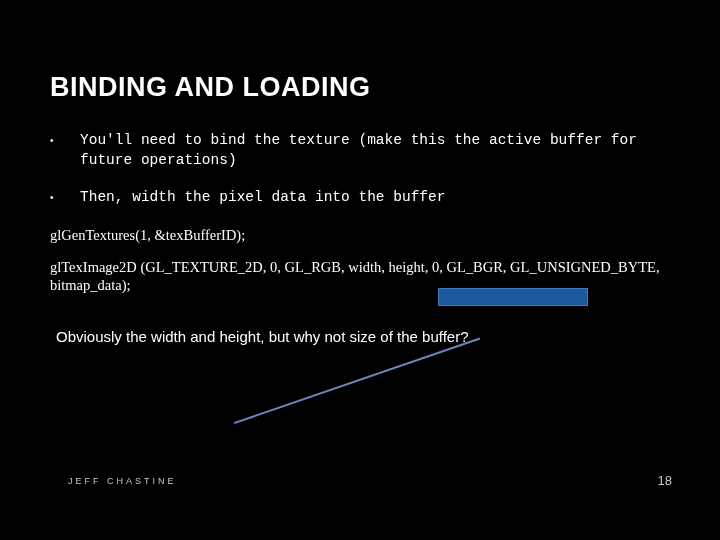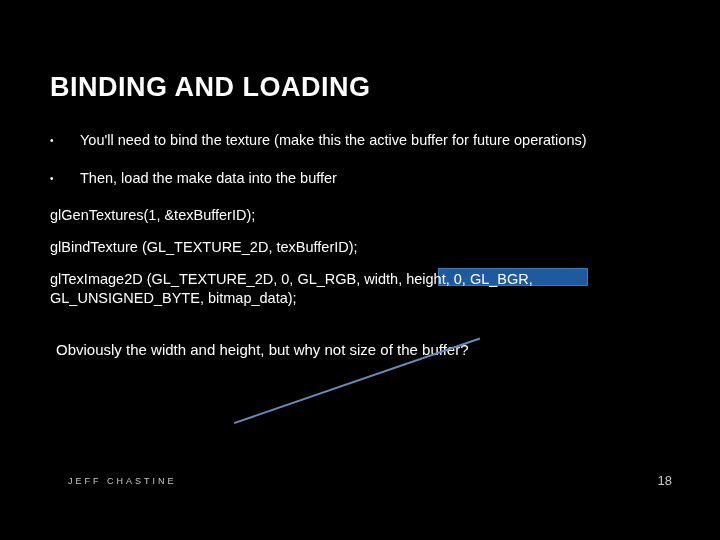--- a/index.html
+++ b/index.html
@@ -33,23 +33,24 @@
     margin-bottom: 18px;
   }
   .bullet .dot {
     width: 30px;
     flex: 0 0 30px;
     font-size: 10px;
     padding-top: 3px;
   }
   .bullet .txt {
     flex: 1;
+    font-family: Liberation Mono, monospace;
   }
   .codeblock {
-    font-family: Liberation Sans, sans-serif;
+    font-family: Liberation Serif, serif;
     font-size: 14.5px;
     color: #fff;
     margin-top: 12px;
     line-height: 1.25;
     position: relative;
   }
   .codeline {
     margin-bottom: 14px;
     white-space: pre-wrap;
   }
@@ -98,30 +99,29 @@
 
   <div class="title">BINDING AND LOADING</div>
 
   <div class="bullets">
     <div class="bullet">
       <div class="dot">•</div>
       <div class="txt">You'll need to bind the texture (make this the active buffer for future operations)</div>
     </div>
     <div class="bullet">
       <div class="dot">•</div>
-      <div class="txt">Then, load the make data into the buffer</div>
+      <div class="txt">Then, width the pixel data into the buffer</div>
     </div>
   </div>
 
   <div class="codeblock">
 
     <div class="hl" style="left:388px; top:62px; width:150px;"></div>
 
     <div class="codeline"><span>glGenTextures(1, &amp;texBufferID);</span></div>
-    <div class="codeline"><span>glBindTexture (GL_TEXTURE_2D, texBufferID);</span></div>
     <div class="codeline"><span>glTexImage2D (GL_TEXTURE_2D, 0, GL_RGB, width, height, 0, GL_BGR, GL_UNSIGNED_BYTE, bitmap_data);</span></div>
   </div>
 
   <div class="callout" style="left:480px; top:338px; width:260px; transform:rotate(161deg);"></div>
 
   <div class="note">Obviously the width and height, but why not size of the buffer?</div>
 
   <div class="footer-left">JEFF CHASTINE</div>
   <div class="footer-right">18</div>
 </div>

